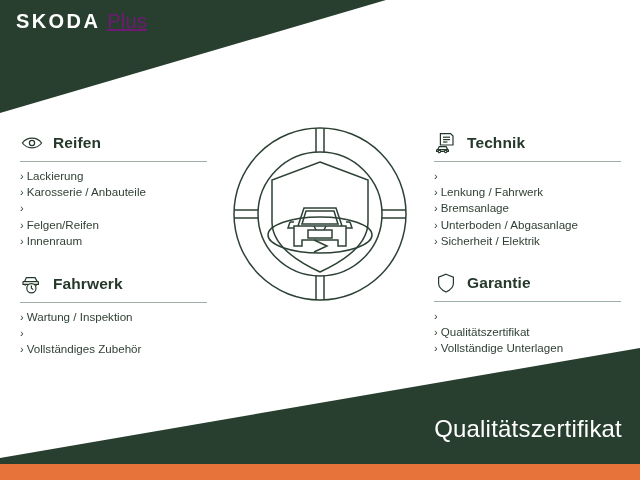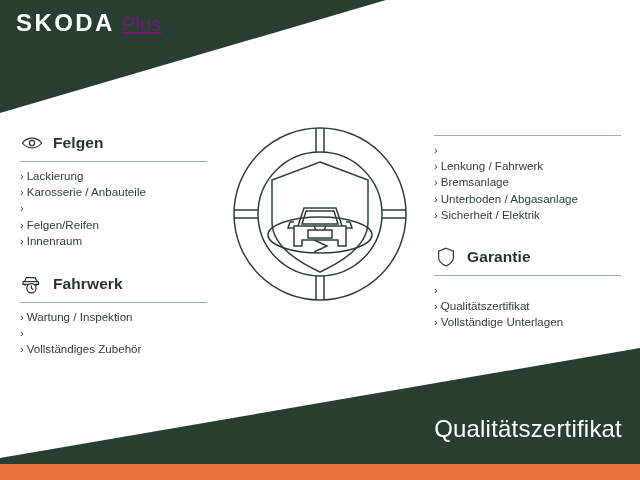--- a/index.html
+++ b/index.html
@@ -53,21 +53,21 @@
     left: 16px;
     top: 11px;
     color: #ffffff;
   }
   #brand-row {
     display: flex;
     align-items: baseline;
     gap: 7px;
   }
   #brand-skoda {
-    font-size: 24px;
+    font-size: 20px;
     font-weight: bold;
     letter-spacing: 2.4px;
     line-height: 1;
     color: #ffffff;
   }
   #brand-plus {
     font-size: 20px;
     font-weight: normal;
     letter-spacing: 0.2px;
     line-height: 1;
@@ -176,21 +176,21 @@
   <div class="column" id="col-left">
 
     <div class="section">
       <div class="section-head">
         <span class="section-icon">
           <svg width="24" height="24" viewBox="0 0 24 24" fill="none" stroke="#26382C" stroke-width="1.2">
             <path d="M2.4 12C2.4 12 6 7.2 12 7.2C18 7.2 21.6 12 21.6 12C21.6 12 18 16.8 12 16.8C6 16.8 2.4 12 2.4 12Z"></path>
             <circle cx="12" cy="12" r="2.6"></circle>
           </svg>
         </span>
-        <span class="section-title">Felgen</span>
+        <span class="section-title">Reifen</span>
       </div>
       <div class="section-rule"></div>
       <ul class="bullets">
         <li>
             <span class="chev">›</span>
             <span>Lackierung</span>
           </li>
         <li>
             <span class="chev">›</span>
             <span>Karosserie / Anbauteile</span>
@@ -279,20 +279,36 @@
       <path d="M122 100 L124 106 H118"></path>
       <path d="M80 108 H104 V116 H80 Z"></path>
       <path d="M86 104 L88 108"></path>
       <path d="M98 104 L96 108"></path>
     </svg>
   </div>
 
   <div class="column" id="col-right">
 
     <div class="section">
+      <div class="section-head">
+        <span class="section-icon">
+          <svg width="24" height="24" viewBox="0 0 24 24" fill="none" stroke="#26382C" stroke-width="1.2">
+            <path d="M6.4 2.6H16.6L19 5V14H6.4Z" fill="#ffffff"></path>
+            <path d="M9 6.2H16"></path>
+            <path d="M9 8.6H16"></path>
+            <path d="M9 11H13.4"></path>
+            <path d="M2.6 18.6H14.4"></path>
+            <path d="M3.8 18.6L5.2 15.6H12.1L13.7 18.6"></path>
+            <path d="M2.6 18.6V20.4H14.4V18.6"></path>
+            <circle cx="5.4" cy="20.4" r="1.2" fill="#ffffff"></circle>
+            <circle cx="11.7" cy="20.4" r="1.2" fill="#ffffff"></circle>
+          </svg>
+        </span>
+        <span class="section-title">Technik</span>
+      </div>
       <div class="section-rule"></div>
       <ul class="bullets">
         <li>
             <span class="chev">›</span>
           </li>
         <li>
             <span class="chev">›</span>
             <span>Lenkung / Fahrwerk</span>
           </li>
         <li>

